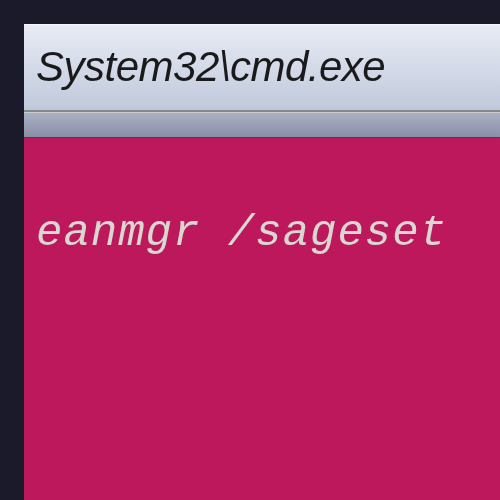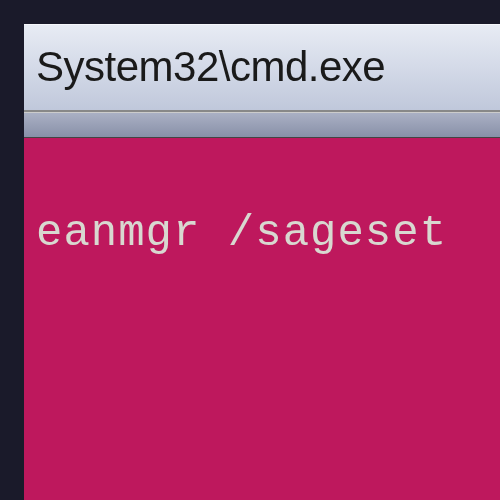--- a/index.html
+++ b/index.html
@@ -1,18 +1,19 @@
 <!DOCTYPE html>
 <html><head>
   <meta charset="utf-8">
   <style>
     * {
       margin: 0;
       padding: 12px;
       box-sizing: border-box;
+      font-style: italic;
     }
     body {
       width: 500px;
       height: 500px;
       background: #1a1a2a;
       overflow: hidden;
       font-family: "Segoe UI", Tahoma, sans-serif;
     }
     .titlebar {
       height: 88px;

